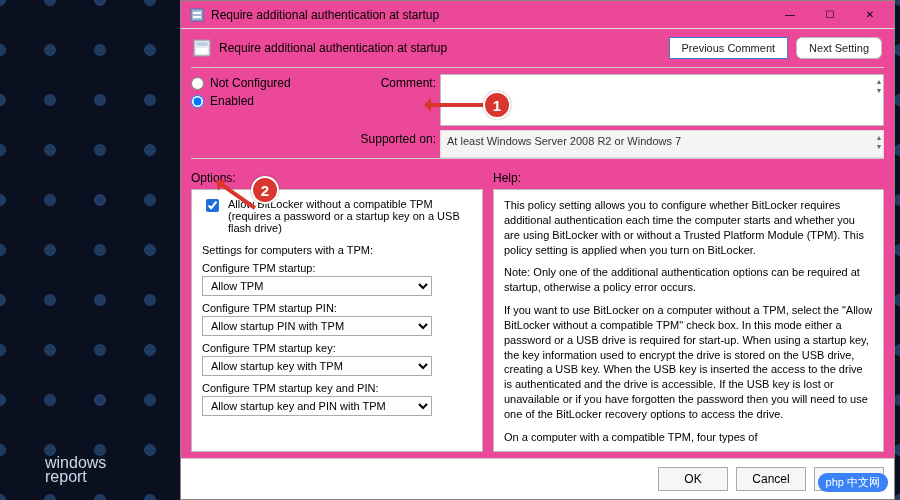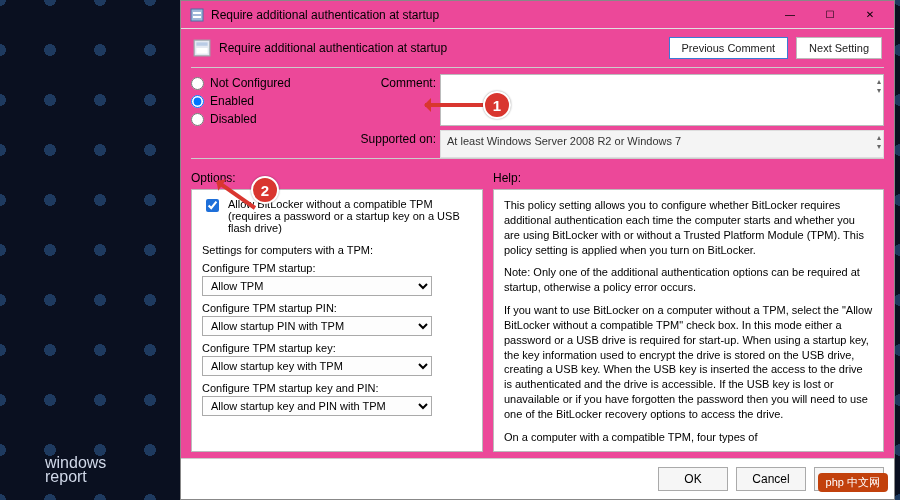--- a/index.html
+++ b/index.html
@@ -28,24 +28,24 @@
     font-size: 16px;
     line-height: 1;
     z-index: 2;
   }
   .watermark-left .wr1 { font-weight: 300; }
   .watermark-left .wr2 { font-weight: 400; margin-top: -2px; }
   .watermark-right {
     position: absolute;
     right: 12px;
     bottom: 8px;
-    background: #c2410c;
+    background: #3b82f6;
     color: #fff;
     padding: 2px 8px;
-    border-radius: 4px;
+    border-radius: 9px;
     font-size: 11px;
     z-index: 2;
   }
   .window {
     position: absolute;
     left: 180px;
     top: 0;
     width: 715px;
     height: 500px;
     background: #ec4899;
@@ -71,21 +71,21 @@
   }
   .header-row .policy-icon { width: 18px; height: 18px; display:inline-flex; }
   .header-row .policy-title { flex: 1; font-size: 12px; }
   .nav-btn {
     border: 1px solid #3a7bd5;
     background: #fff;
     padding: 4px 12px;
     font-size: 11px;
     color: #222;
   }
-  .nav-btn.plain { border-color: #bbb; }
+  .nav-btn.plain { border-color: #bbb; border-radius: 6px; }
   hr.sep { border: none; border-top: 1px solid #ccc; margin: 0 10px 6px 10px; }
   .state-row {
     display: flex;
     padding: 0 10px;
     gap: 10px;
   }
   .state-col {
     width: 150px;
     display: flex;
     flex-direction: column;
@@ -243,24 +243,20 @@
 
   <div class="state-row">
     <div class="state-col">
       <label class="state-opt">
         <input type="radio" name="state" style="">
         <span>Not Configured</span>
       </label>
       <label class="state-opt">
         <input type="radio" name="state" checked="" style="">
         <span>Enabled</span>
-      </label>
-      <label class="state-opt">
-        <input type="radio" name="state" style="">
-        <span>Disabled</span>
       </label>
     </div>
     <div class="comment-col">
       <div class="field-row">
         <div class="field-label">Comment:</div>
         <div class="comment-box">
           <span class="updown">▴<br>▾</span>
         </div>
       </div>
       <div class="field-row">

